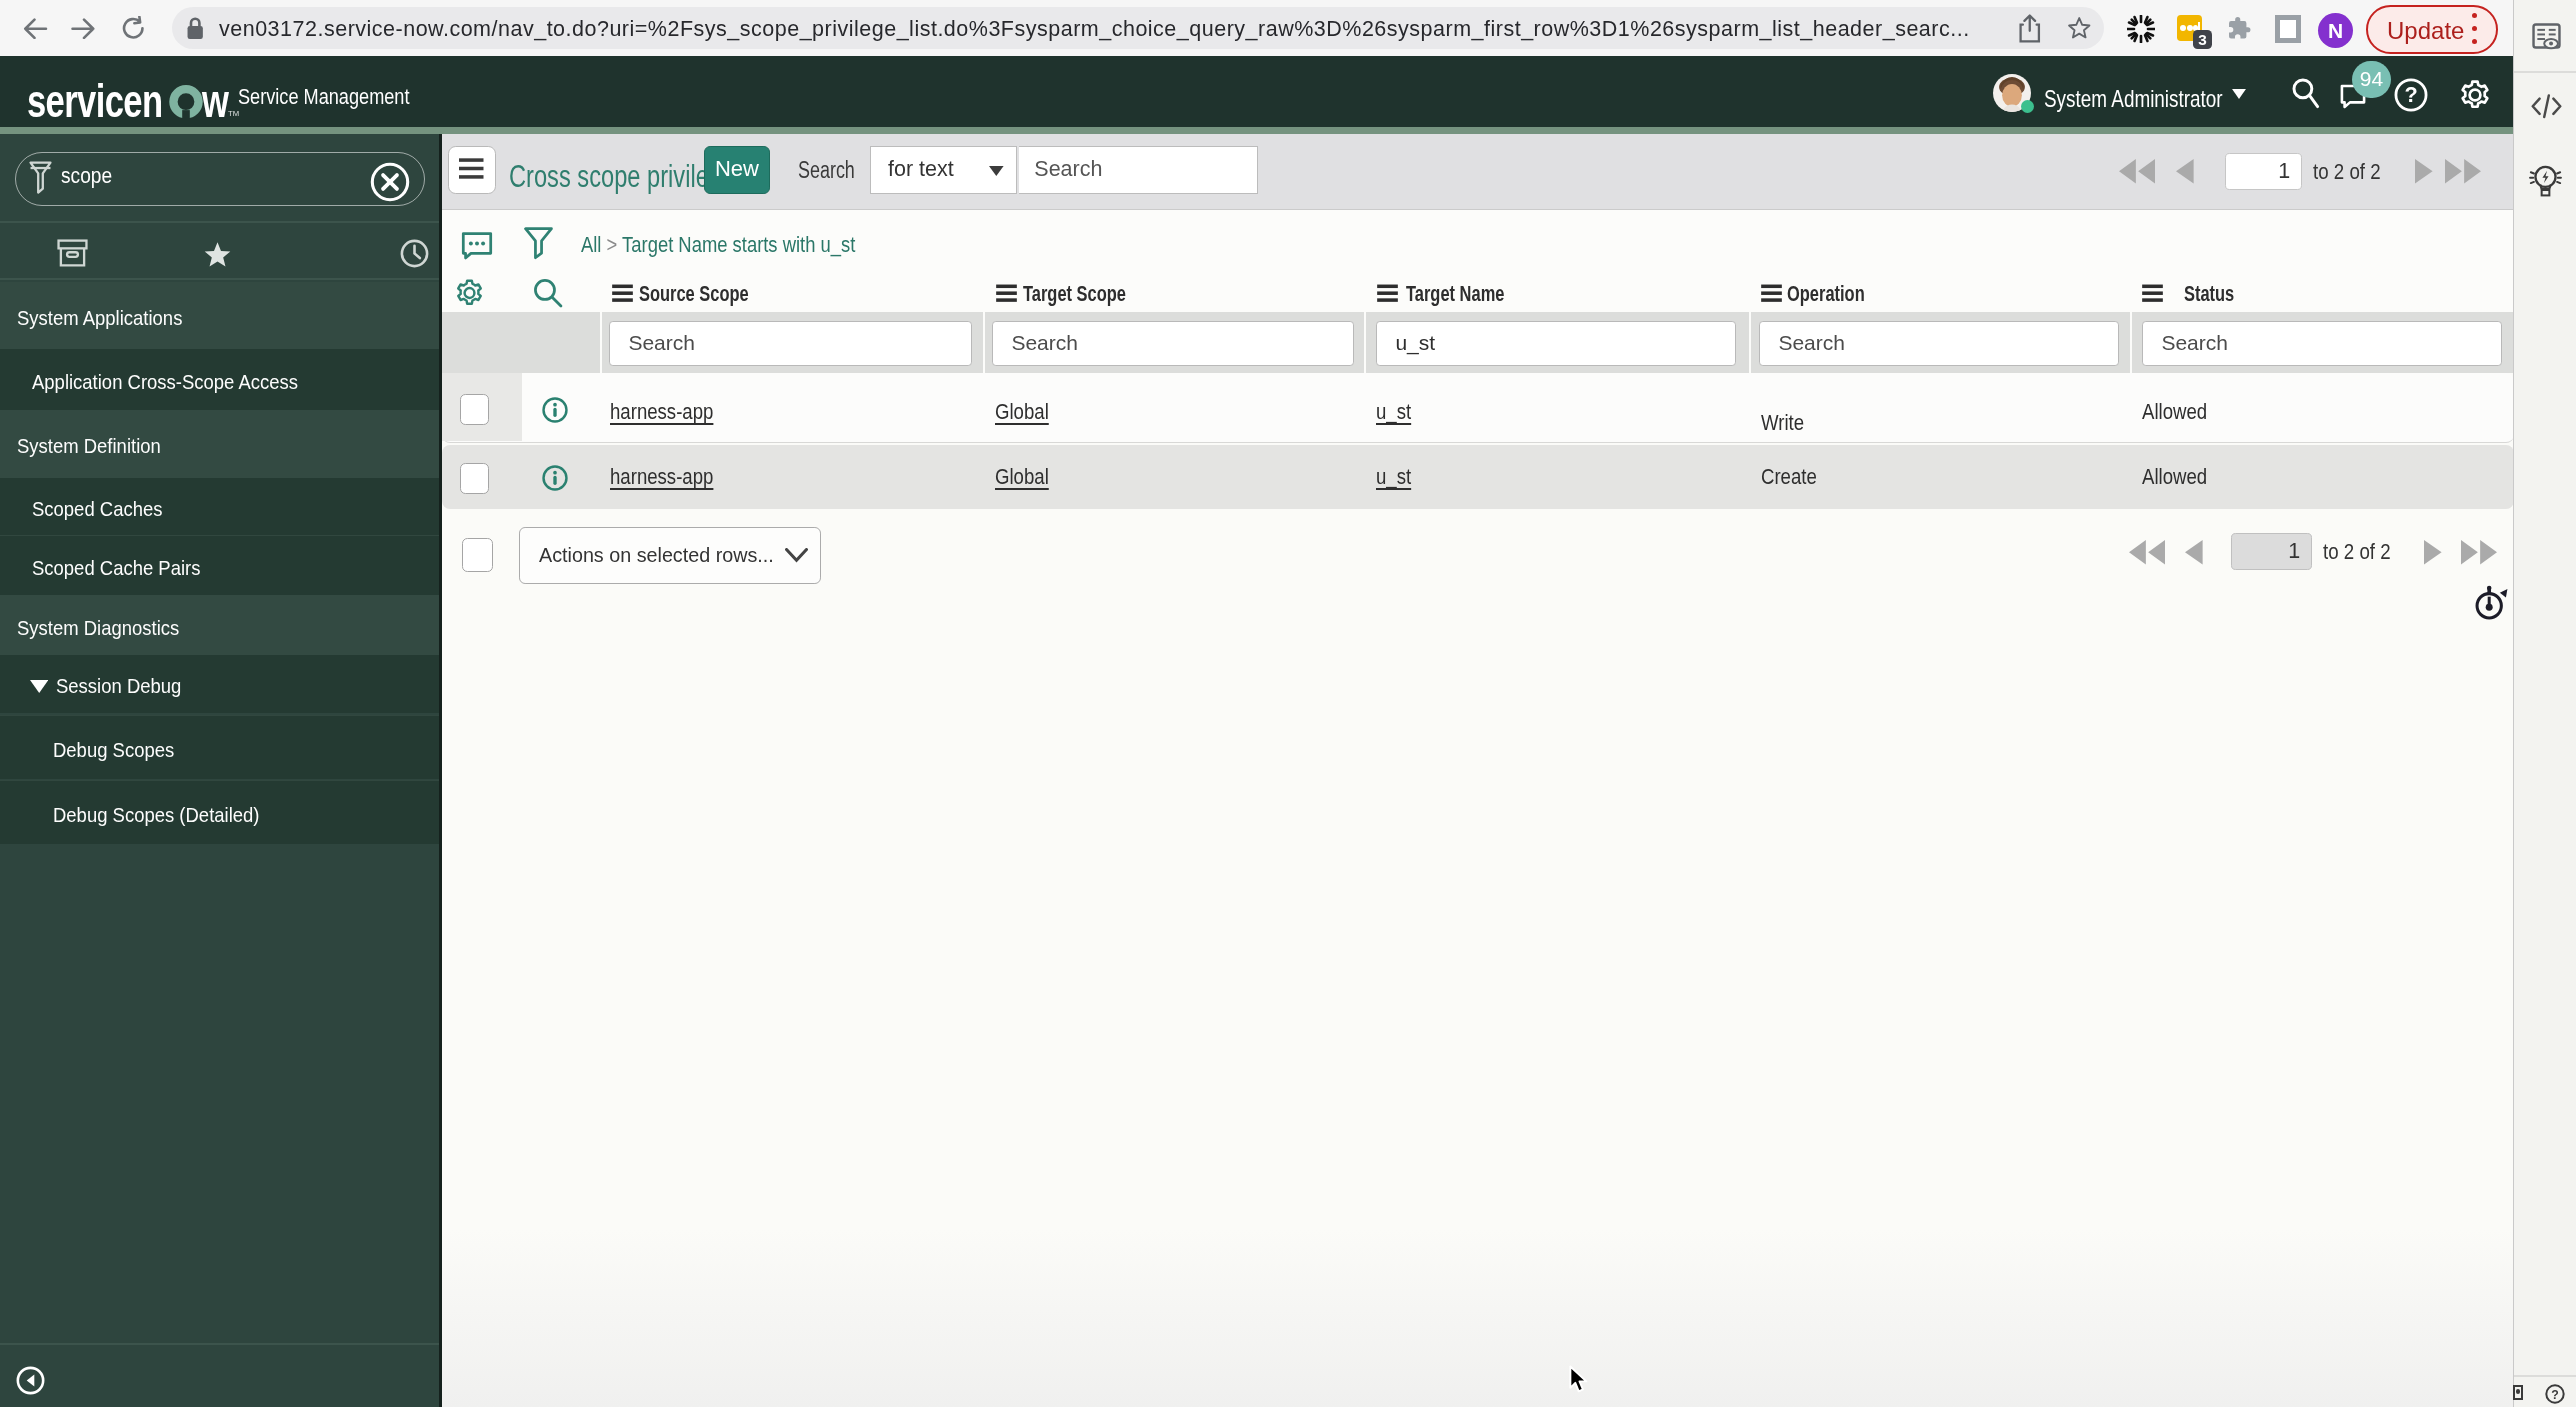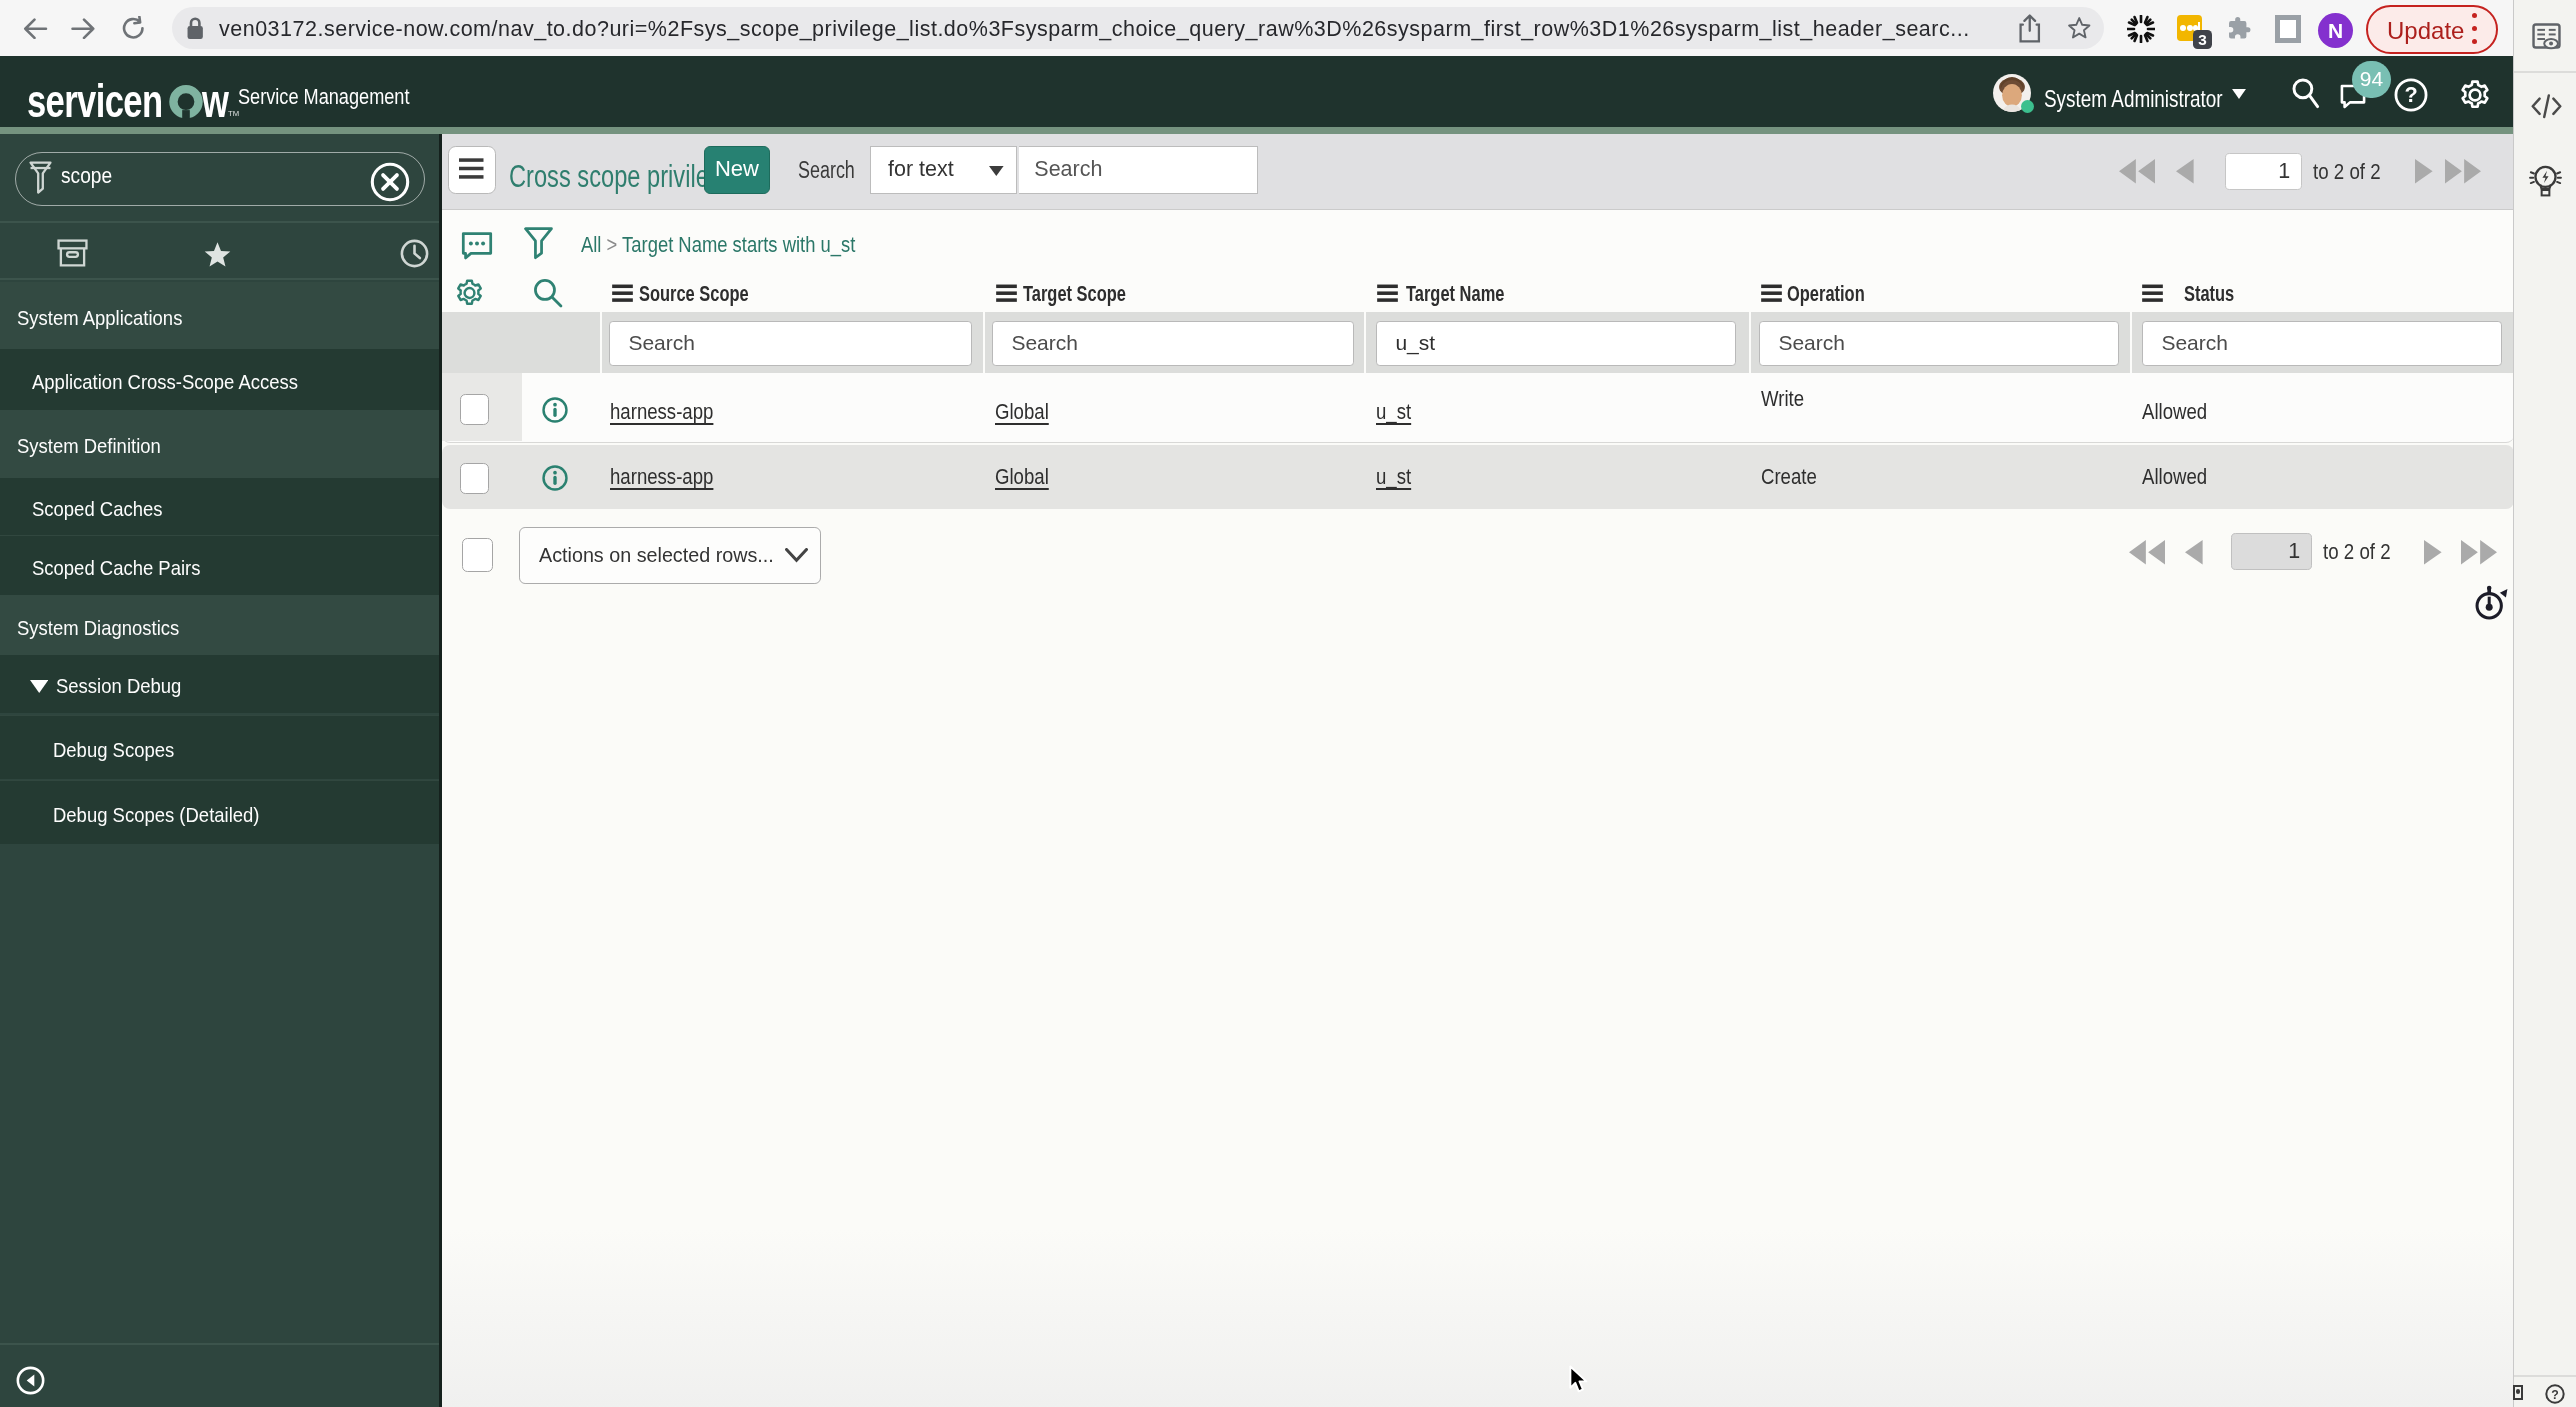--- a/index.html
+++ b/index.html
@@ -363,21 +363,21 @@
       <div class="abs" style="left:0;top:0;width:80px;height:68px;background:#e8e8e6"></div>
       <div class="cb" style="left:18.4px;top:21px"></div>
       <svg class="abs" style="left:100px;top:24px" width="26" height="26" viewBox="0 0 34 34">
           <circle cx="17" cy="17" r="15" stroke="#2a8170" stroke-width="3.2" fill="none"></circle>
           <circle cx="17" cy="10" r="2.4" fill="#2a8170"></circle>
           <rect x="14.8" y="14" width="4.4" height="12" rx="2.2" fill="#2a8170"></rect>
         </svg>
       <div class="cell lnk" style="left:168px;top:27px"><span class="cx" style="transform:scaleX(0.865)">harness-app</span></div>
       <div class="cell lnk" style="left:553px;top:27px"><span class="cx" style="transform:scaleX(0.865)">Global</span></div>
       <div class="cell lnk" style="left:934px;top:27px"><span class="cx" style="transform:scaleX(0.865)">u_st</span></div>
-      <div class="cell" style="left:1319px;top:14px"><span class="cx" style="transform:scaleX(0.865)">Write</span></div>
+      <div class="cell" style="left:1319px;top:38px"><span class="cx" style="transform:scaleX(0.865)">Write</span></div>
       <div class="cell" style="left:1700px;top:27px"><span class="cx" style="transform:scaleX(0.865)">Allowed</span></div>
     </div>
 
     <div class="row abs" style="top:311px;height:64px;background:#e4e4e2">
       <div class="cb" style="left:18.4px;top:17.6px"></div>
       <svg class="abs" style="left:100px;top:20px" width="26" height="26" viewBox="0 0 34 34">
           <circle cx="17" cy="17" r="15" stroke="#2a8170" stroke-width="3.2" fill="none"></circle>
           <circle cx="17" cy="10" r="2.4" fill="#2a8170"></circle>
           <rect x="14.8" y="14" width="4.4" height="12" rx="2.2" fill="#2a8170"></rect>
         </svg>

